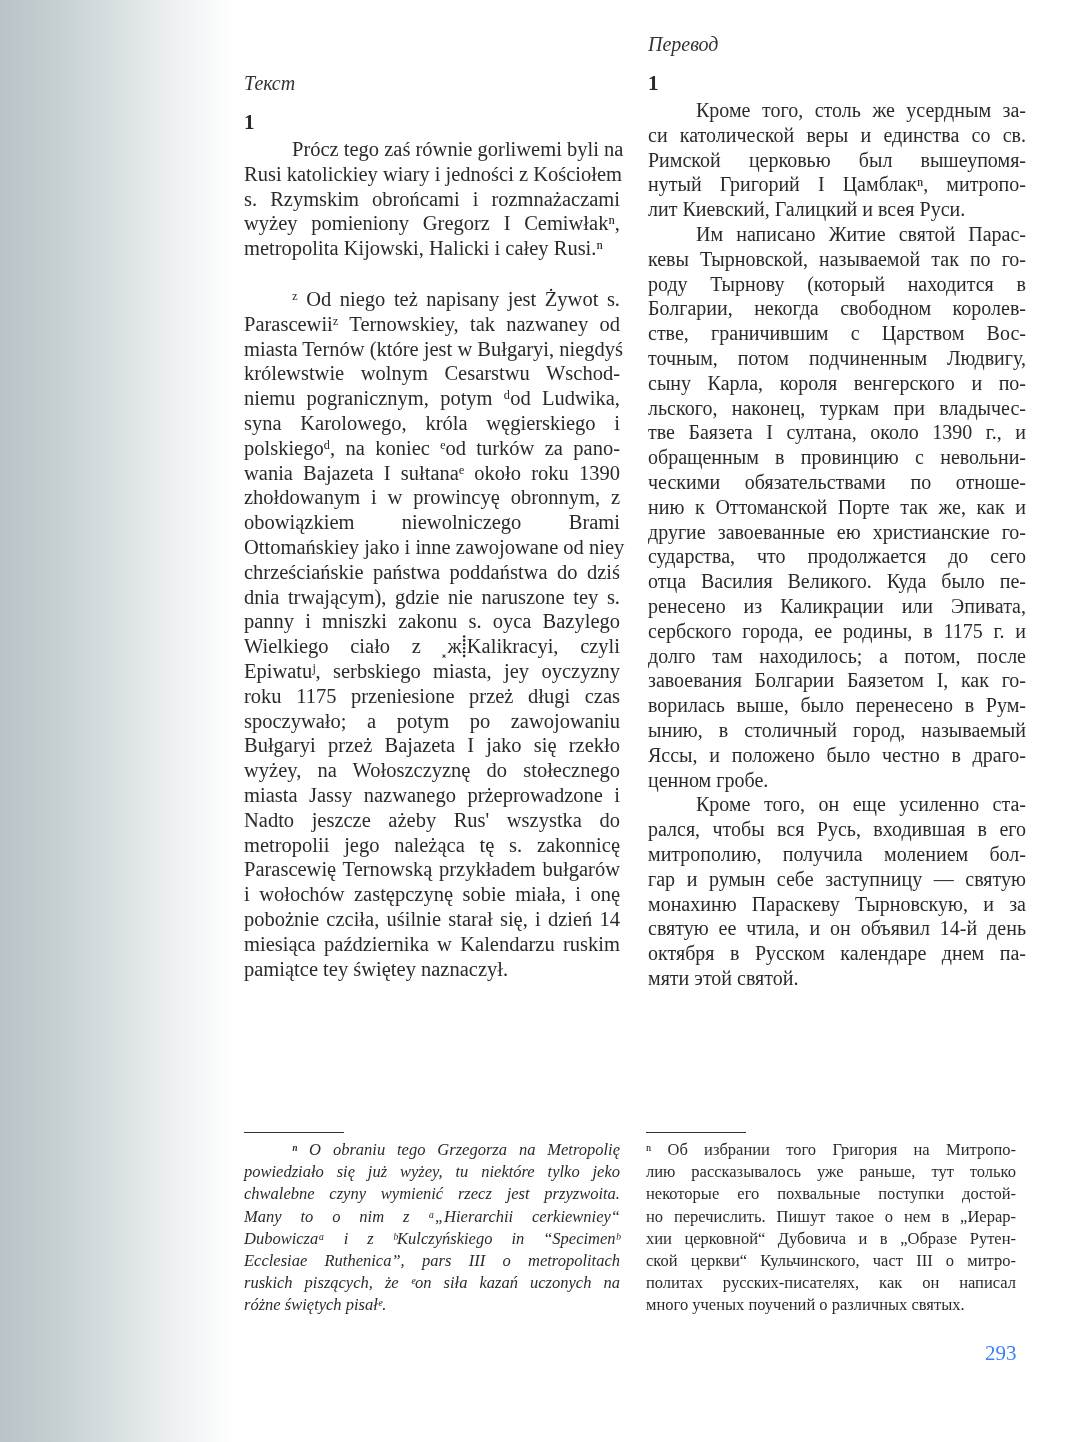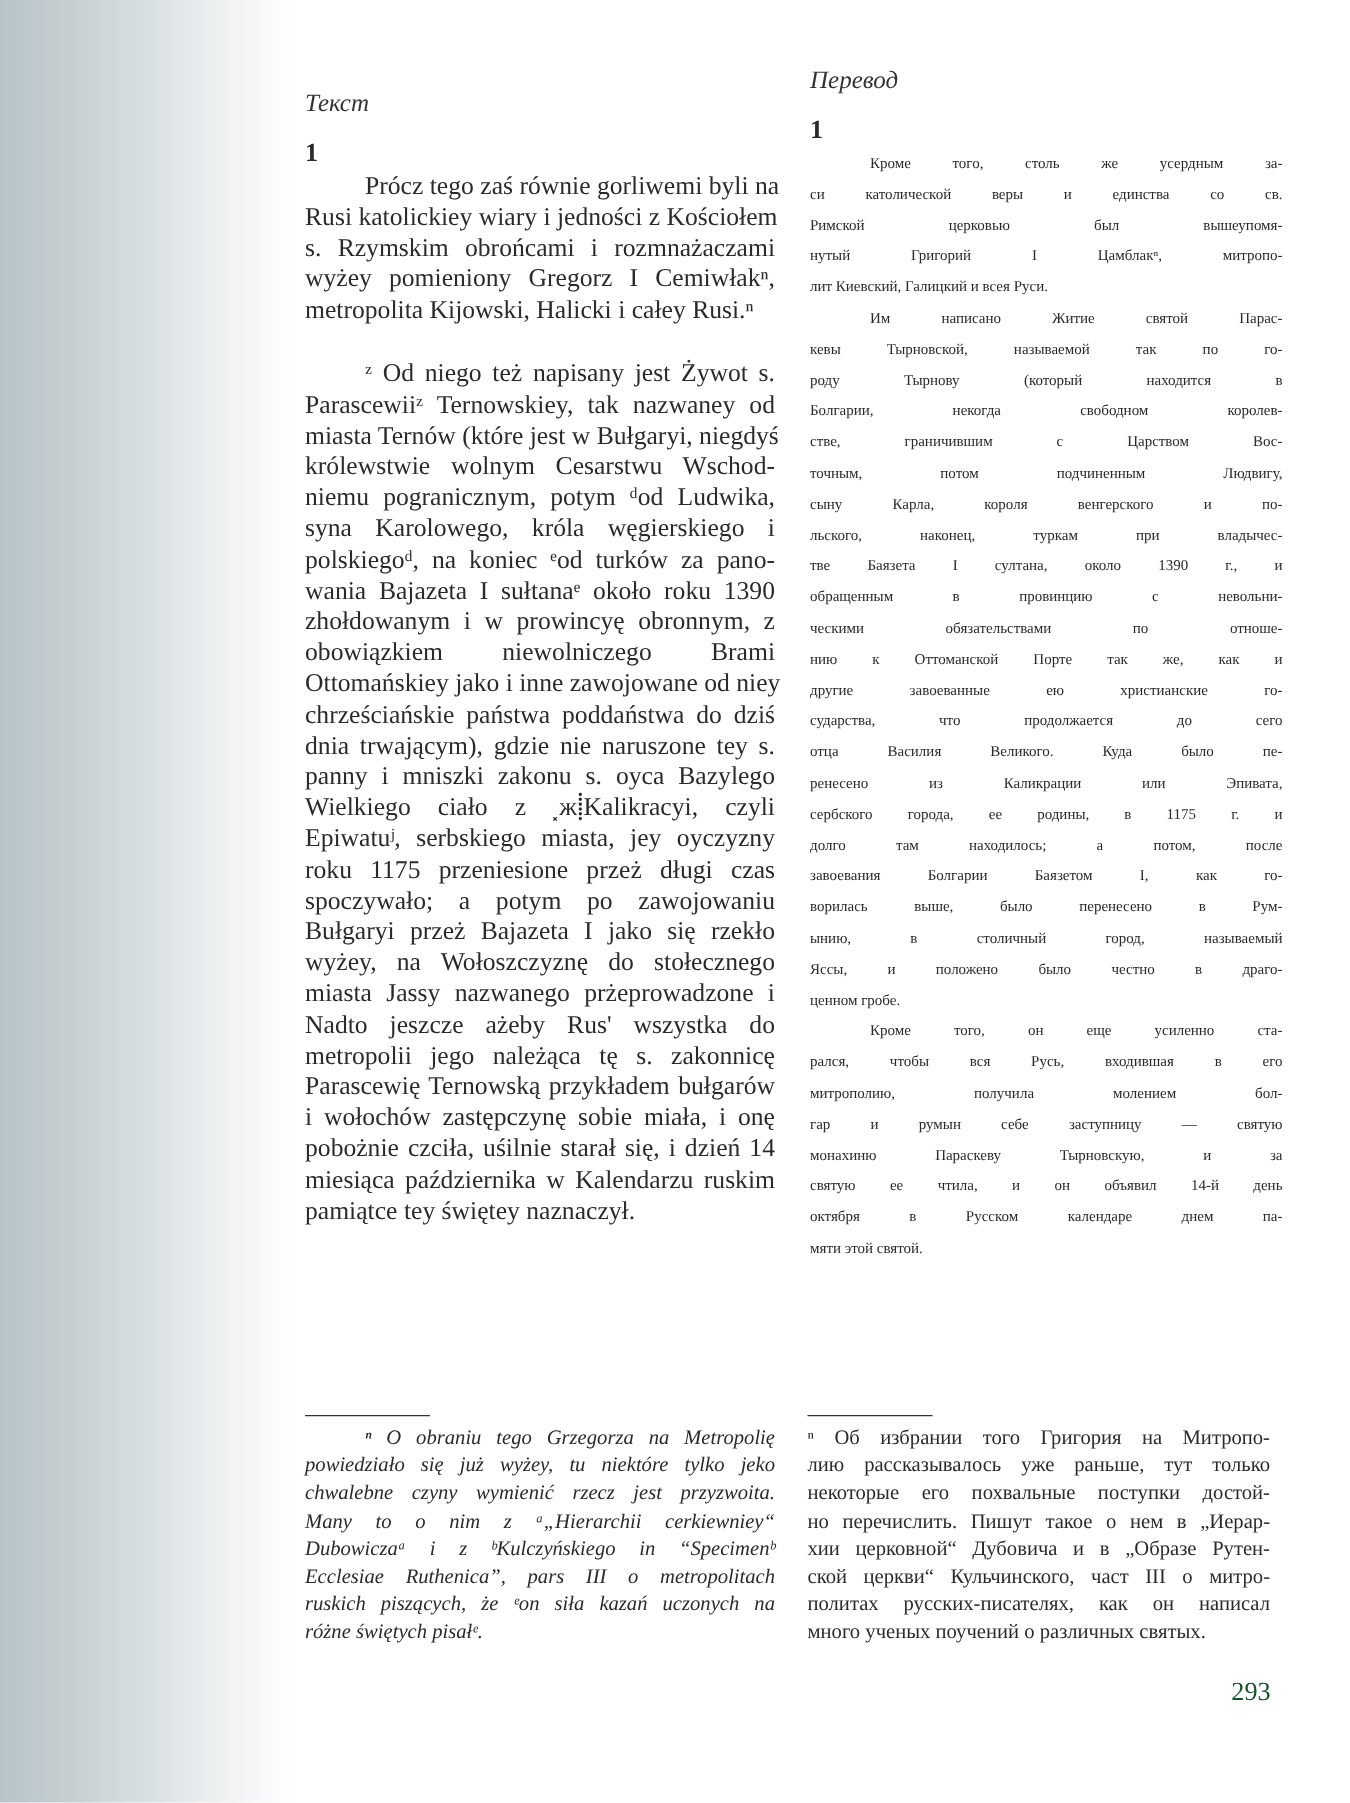--- a/index.html
+++ b/index.html
@@ -8,38 +8,38 @@
     background: #ffffff;
     font-family: "Liberation Serif", "DejaVu Serif", serif;
     color: #2a2a2a;
   }
   .gutter {
     position: absolute; left: 0; top: 0; width: 235px; height: 1442px;
     background: linear-gradient(to right, #b9c4c8 0%, #c6d0d3 25%, #d9e0e2 50%, #eef1f2 75%, #ffffff 100%);
   }
   .col { position: absolute; }
   .col-left { left: 244px; top: 44px; width: 376px; margin-top: 23px; }
-  .col-right { left: 648px; top: 48px; width: 378px; }
+  .col-right { left: 648px; top: 28px; width: 378px; }
   .heading {
     font-style: italic; font-size: 20px; margin: 0; height: 32px; line-height: 32px;
     color: #333;
   }
   .num { font-weight: bold; font-size: 21px; margin: 10px 0 2px 0; line-height: 26px; }
   .line {
     display: block; font-size: 20.5px; line-height: 24.8px; height: 24.8px;
     text-align: justify; text-align-last: justify; white-space: nowrap;
   }
-  .col-right .line { font-size: 12px; }
+  .col-right .line { font-size: 20px; }
   .line.last { text-align-last: left; }
   .line.indent { padding-left: 48px; }
   .par-gap { height: 26px; }
   .fn-rule { position: absolute; height: 1px; background: #333; width: 100px; }
   .fn { position: absolute; }
   .fn .line { font-size: 16.5px; line-height: 22.2px; height: 22.2px; }
-  .page-number { position: absolute; left: 985px; top: 1341px; font-size: 21px; color: #14532d; }
+  .page-number { position: absolute; left: 985px; top: 1341px; font-size: 21px; color: #3b82f6; }
 </style>
 </head>
 <body>
 
 <div class="gutter"></div>
 
 <div class="col col-left">
   <div class="heading">Текст</div>
   <div class="num">1</div>
   <div id="lp0">

